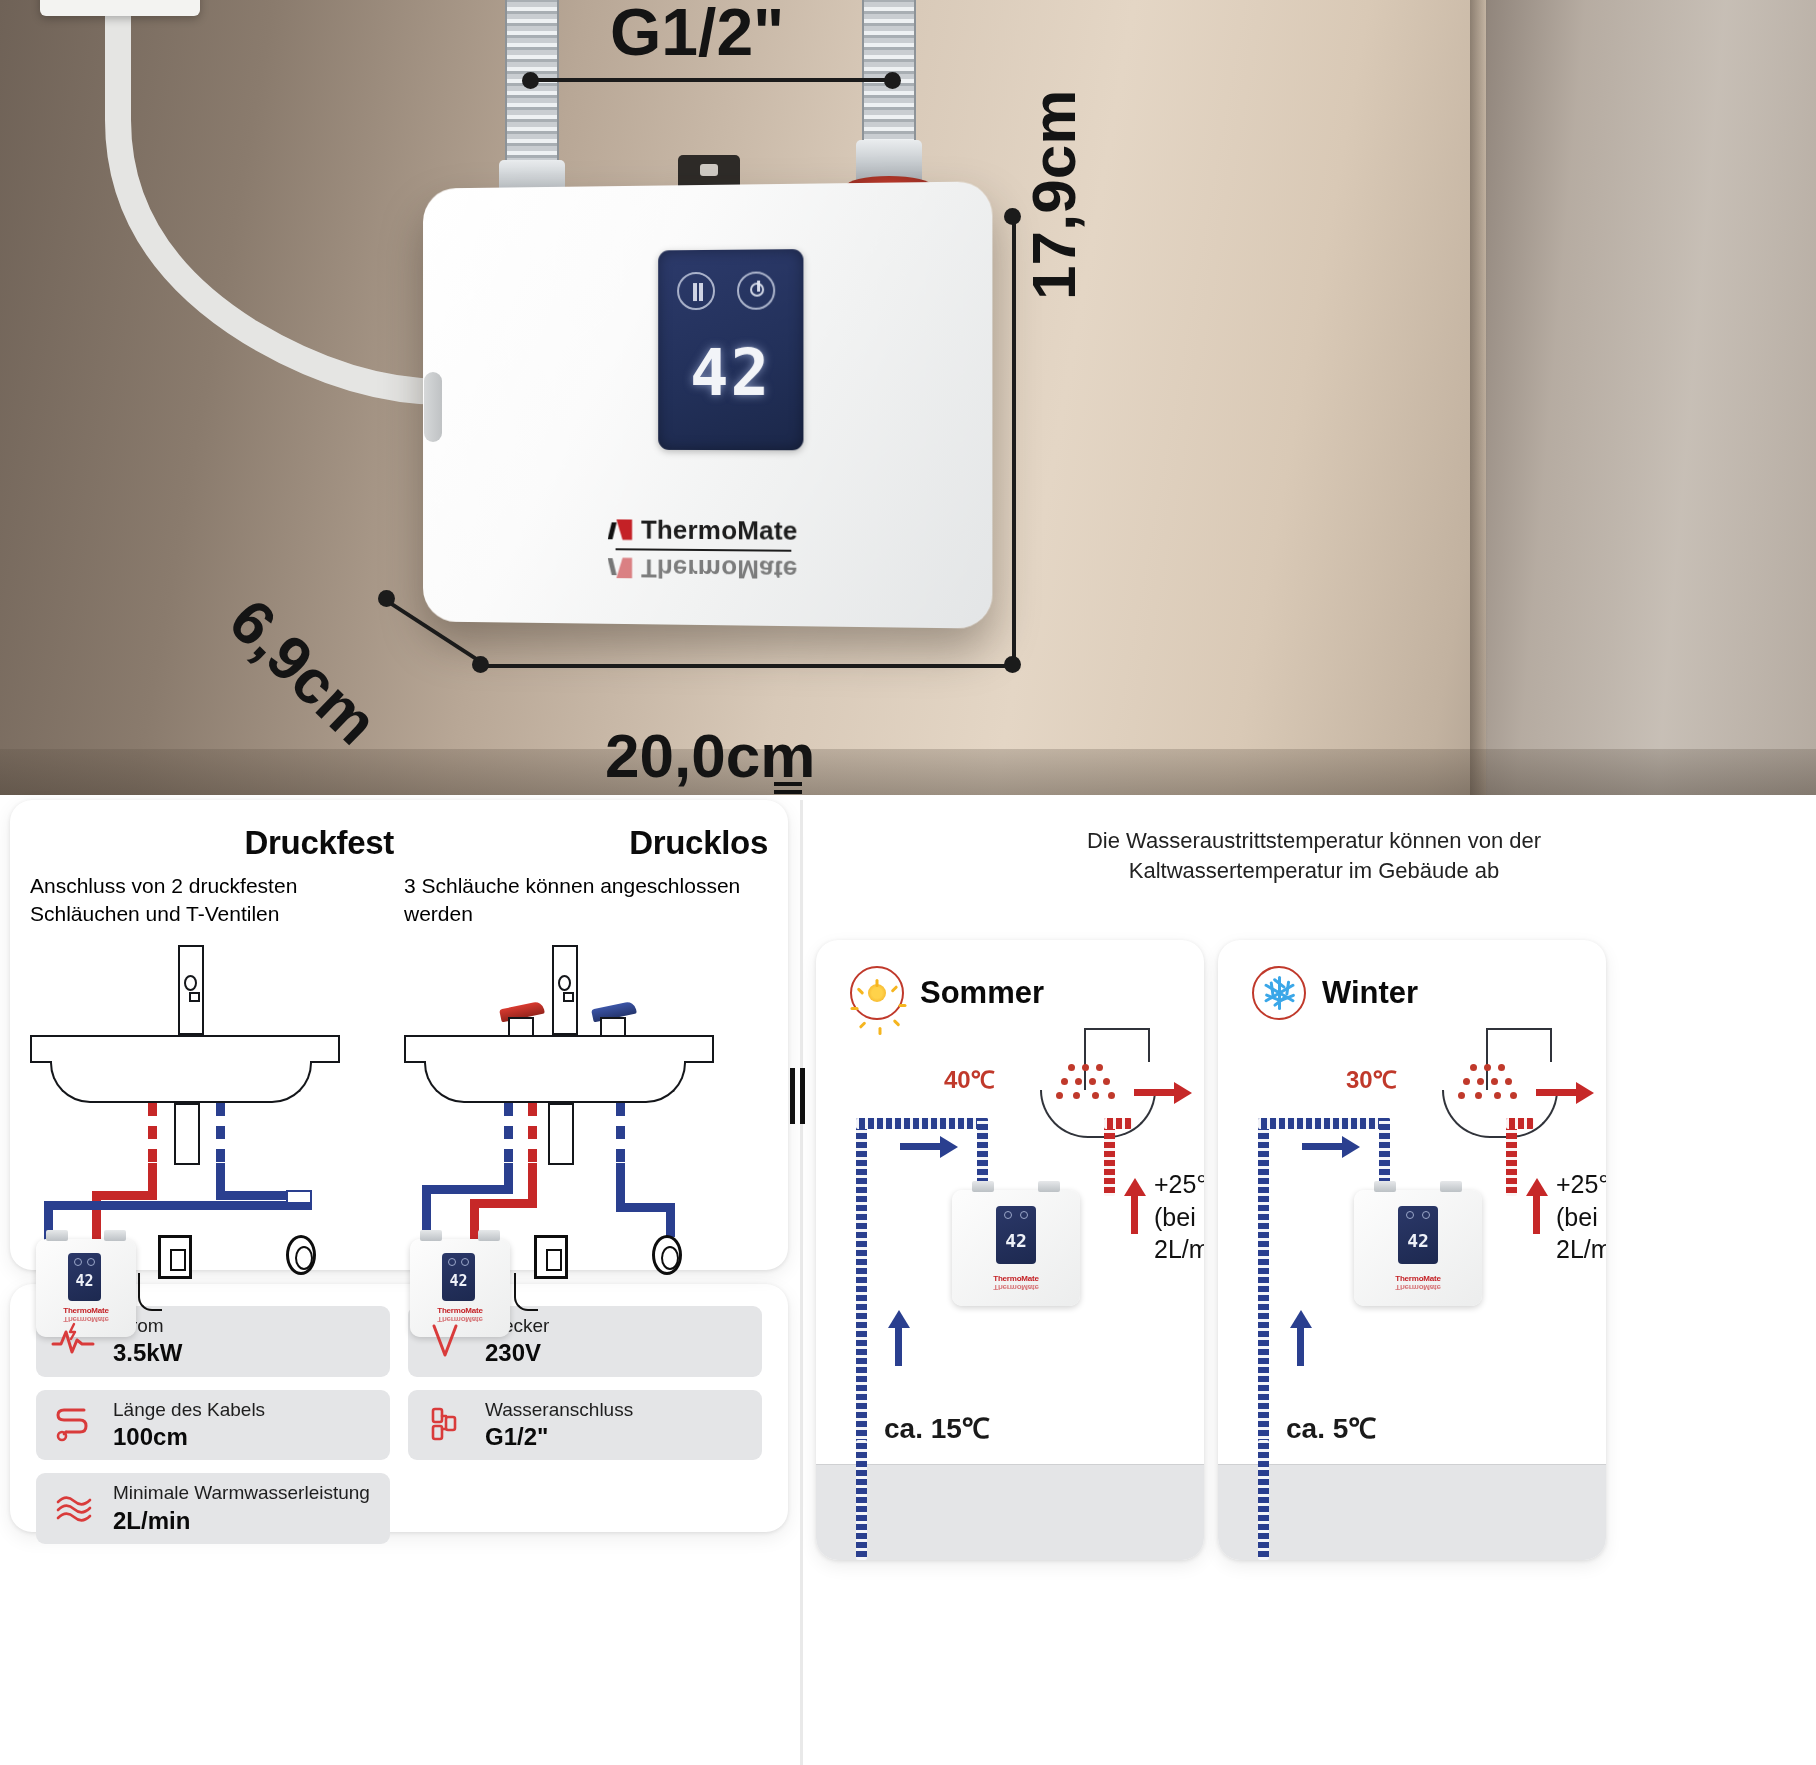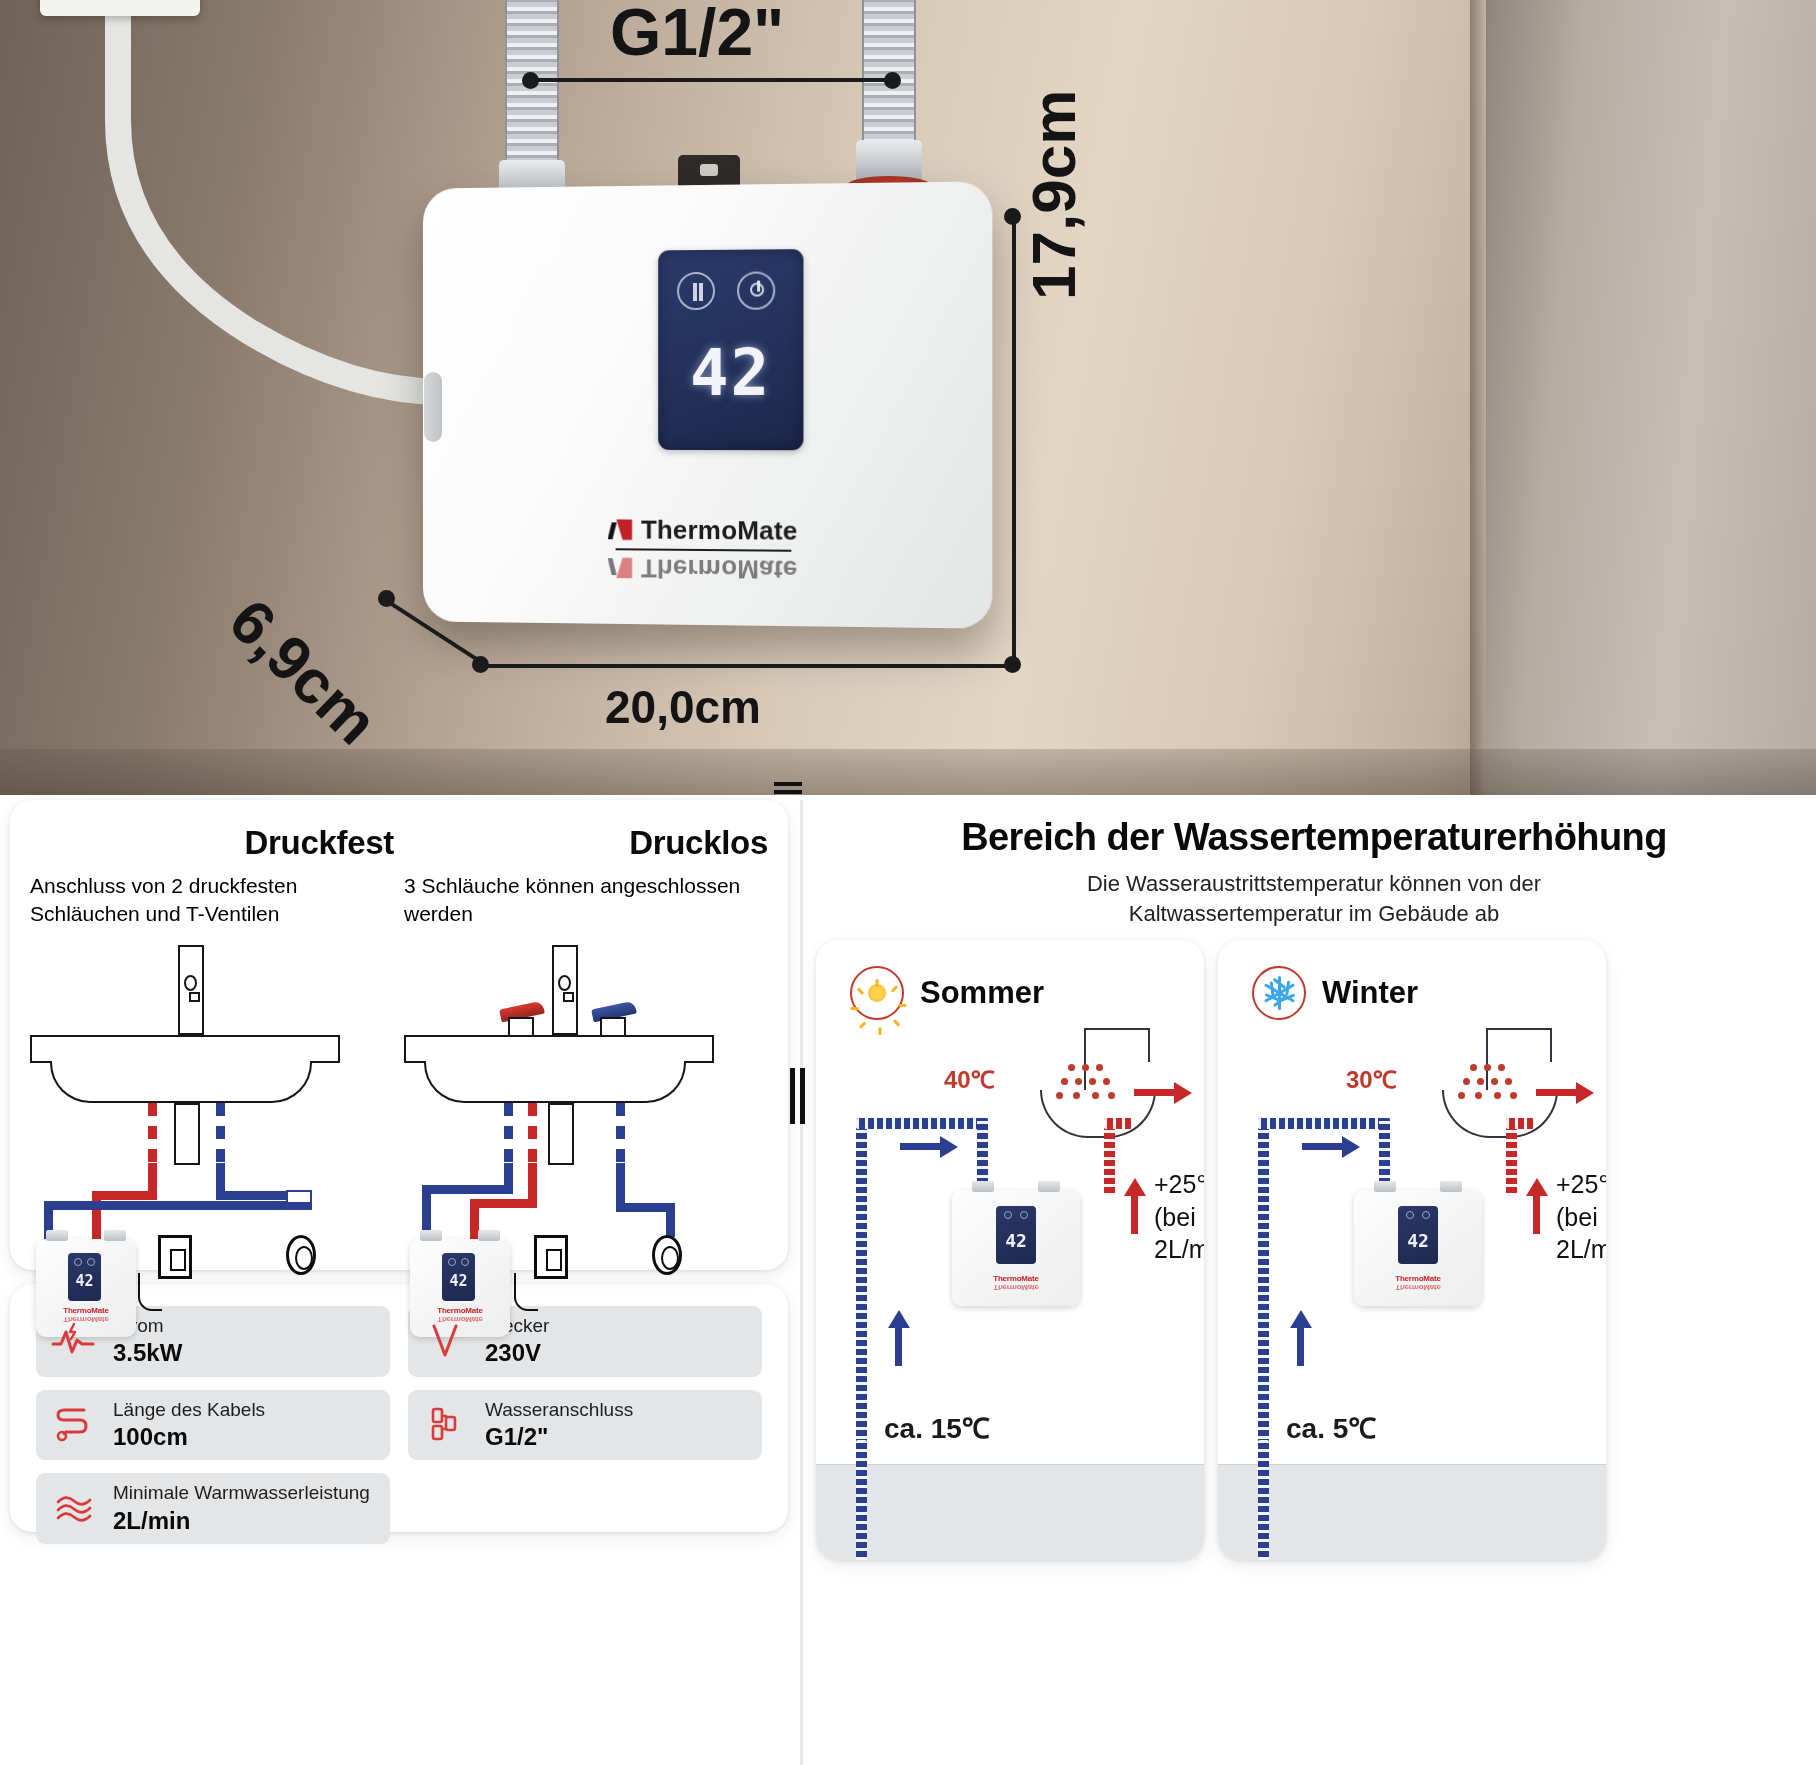--- a/index.html
+++ b/index.html
@@ -107,21 +107,21 @@
   .logo-mark i { position:absolute; display:block; }
   .logo-mark i:nth-child(1){ left:0; top:3px; width:5px; height:17px; background:#111; transform: skewX(-14deg);}
   .logo-mark i:nth-child(2){ left:7px; top:0; width:16px; height:21px; background:#c42126; clip-path: polygon(0 0,100% 0,100% 100%,40% 100%);}
   .logo-underline { height: 2px; background: #1d1d1d; width: 176px; margin: 3px auto 0; }
   .logo-mirror { transform: scaleY(-1); opacity: .55; margin-top: 2px; }
 
   
   .dimtxt { position: absolute; font-weight: 700; color: #141414; white-space: nowrap; }
   .dim-g12 { left: 610px; top: -6px; font-size: 66px; }
   .dim-179 { left: 1018px; top: 300px; font-size: 62px; transform: rotate(-90deg); transform-origin: left top; }
-  .dim-200 { left: 605px; top: 680px; font-size: 46px; }
+  .dim-200 { left: 605px; top: 720px; font-size: 62px; }
   .dim-69  { left: 265px; top: 585px; font-size: 62px; transform: rotate(44deg); transform-origin: left top; }
   .dimline { position: absolute; background: #1b1b1b; }
   .dl-top { left: 530px; top: 78px; width: 362px; height: 4px; }
   .dl-v   { left: 1012px; top: 216px; width: 4px; height: 450px; }
   .dl-h   { left: 480px; top: 664px; width: 536px; height: 4px; }
   .dl-d   { left: 386px; top: 598px; width: 112px; height: 4px; transform: rotate(33deg); transform-origin: left top; }
   .dot { position: absolute; width: 17px; height: 17px; border-radius: 50%; background: #1b1b1b; }
   .d1 { left: 522px; top: 72px; }  .d2 { left: 884px; top: 72px; }
   .d3 { left: 1004px; top: 208px; } .d4 { left: 1004px; top: 656px; }
   .d5 { left: 472px; top: 656px; } .d6 { left: 378px; top: 590px; }
@@ -554,21 +554,20 @@
         </div>
 
       </div>
     </div>
   </div>
 
   <div class="right-col">
     <div class="rc-divider"></div>
 
     <div class="rc-head">
-      <div class="rc-title">Bereich der Wassertemperaturerhöhung</div>
       <div class="rc-sub">
         <div>Die Wasseraustrittstemperatur können von der</div>
         <div>Kaltwassertemperatur im Gebäude ab</div>
       </div>
     </div>
 
     <div class="pause-mark"><i></i><i></i></div>
 
     <div class="season-wrap">
 

